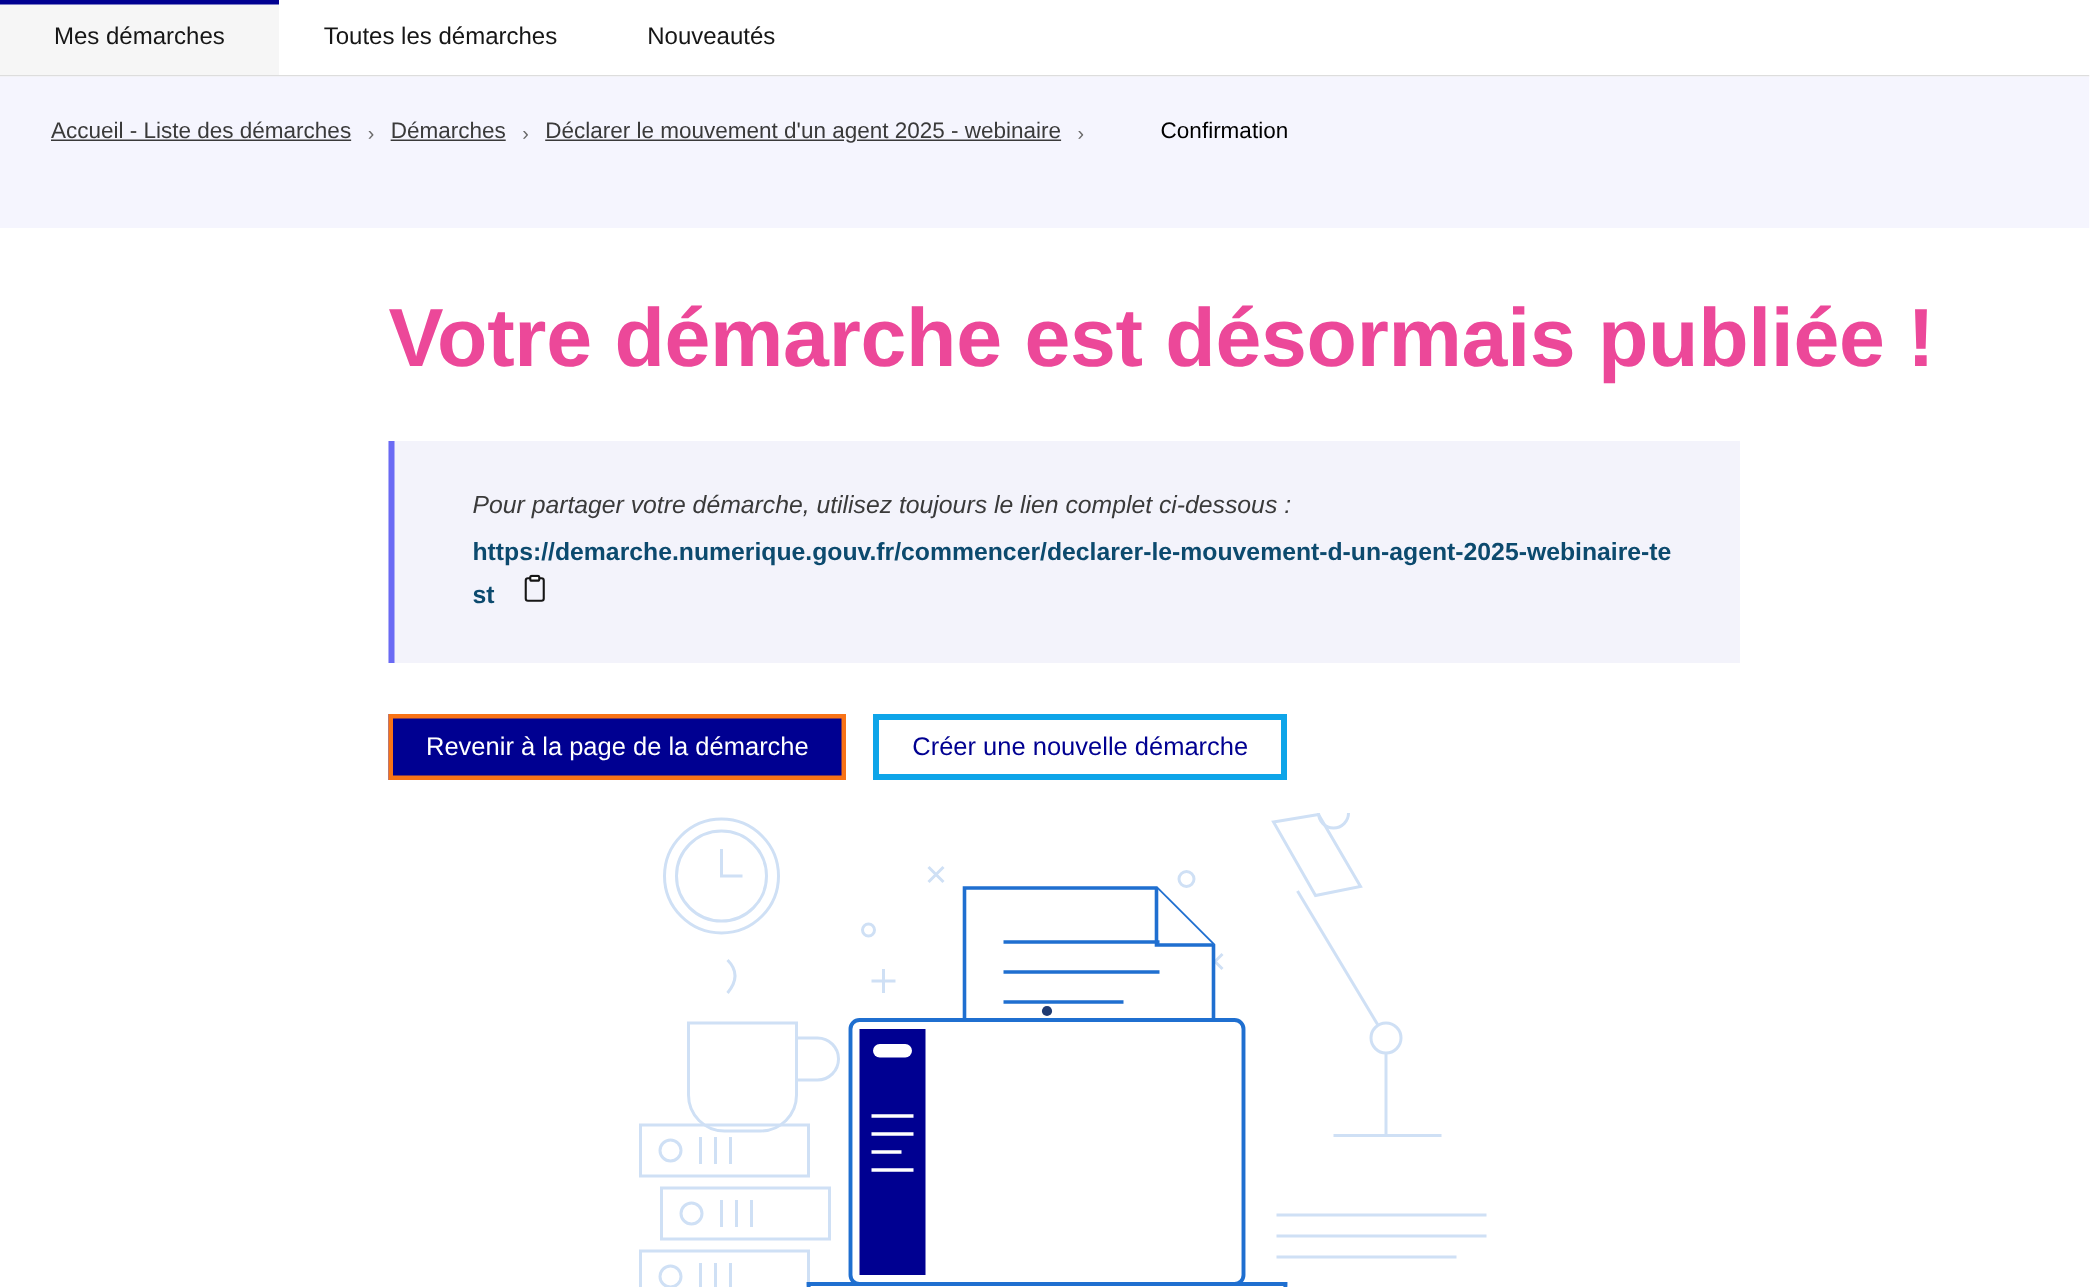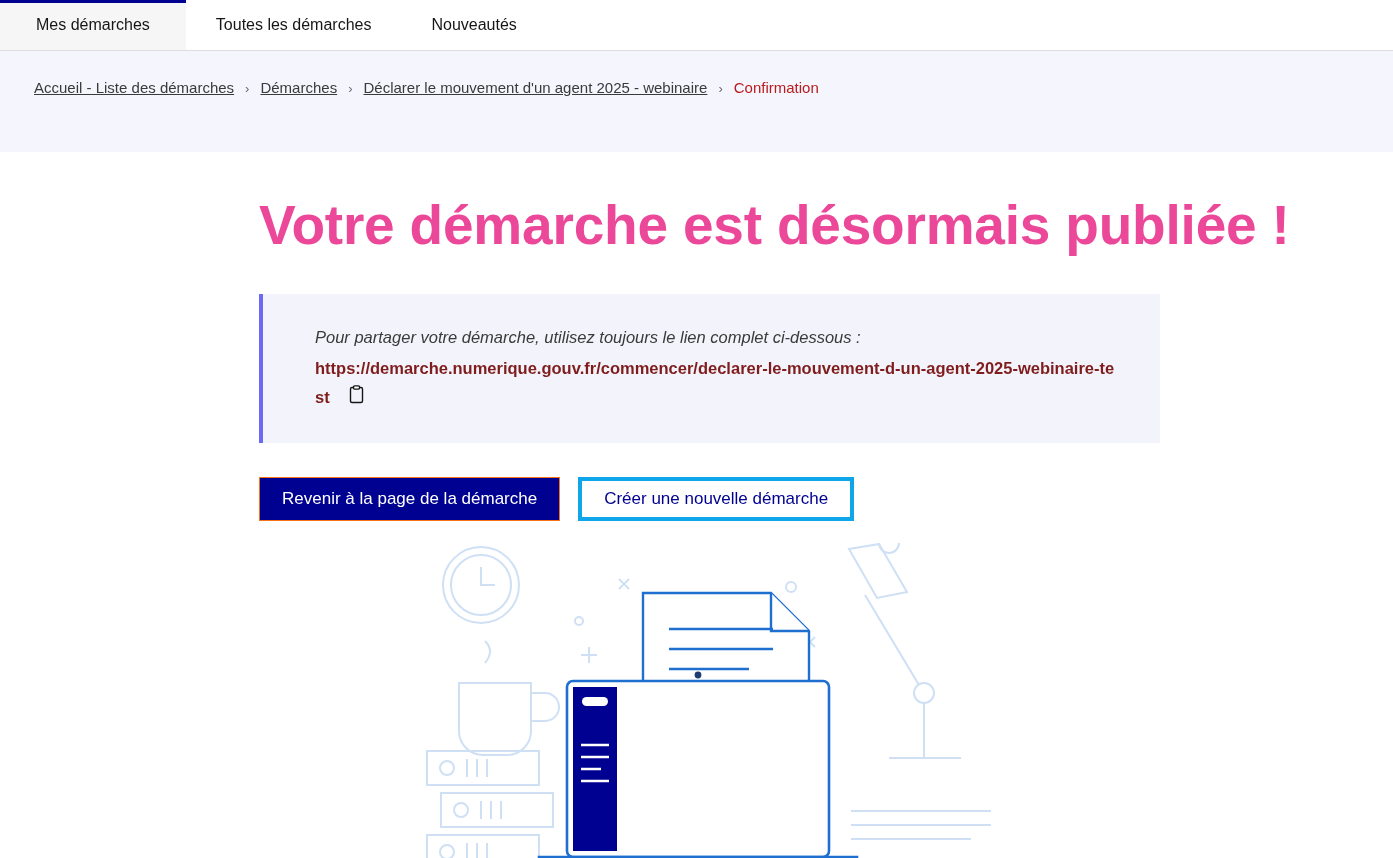--- a/index.html
+++ b/index.html
@@ -53,22 +53,23 @@
     color: #3a3a3a;
     flex-wrap: nowrap;
   }
   .crumb-link {
     color: #3a3a3a;
     text-decoration: underline;
     cursor: pointer;
     white-space: nowrap;
   }
   .crumb-current {
-    color: #b91c1c;
+    color: #000000;
     white-space: nowrap;
+    margin-left: 40px;
   }
   .crumb-sep {
     margin: 0 11px;
     color: #6a6a6a;
     font-size: 13px;
     user-select: none;
   }
 
   
   .content {
@@ -95,21 +96,21 @@
     margin: 0;
     font-size: 16.5px;
     color: #3a3a3a;
     line-height: 1.6;
     font-style: italic;
   }
   .callout .link-line {
     margin: 4px 0 0 0;
     font-size: 16.5px;
     font-weight: bold;
-    color: #7f1d1d;
+    color: #0c4a6e;
     line-height: 1.75;
     max-width: 800px;
     word-break: break-all;
   }
   .copy-icon {
     display: inline-block;
     vertical-align: middle;
     margin-left: 14px;
     cursor: pointer;
   }
@@ -127,21 +128,21 @@
     height: 44px;
     display: inline-flex;
     align-items: center;
     justify-content: center;
     cursor: pointer;
     border-radius: 0;
   }
   .btn-primary {
     background: #000091;
     color: #ffffff;
-    border: 1px solid #f97316;
+    border: 3px solid #f97316;
   }
   .btn-secondary {
     background: #ffffff;
     color: #000091;
     border: 4px solid #0ea5e9;
   }
 
   .illustration {
     margin-top: 22px;
     margin-left: 160px;

